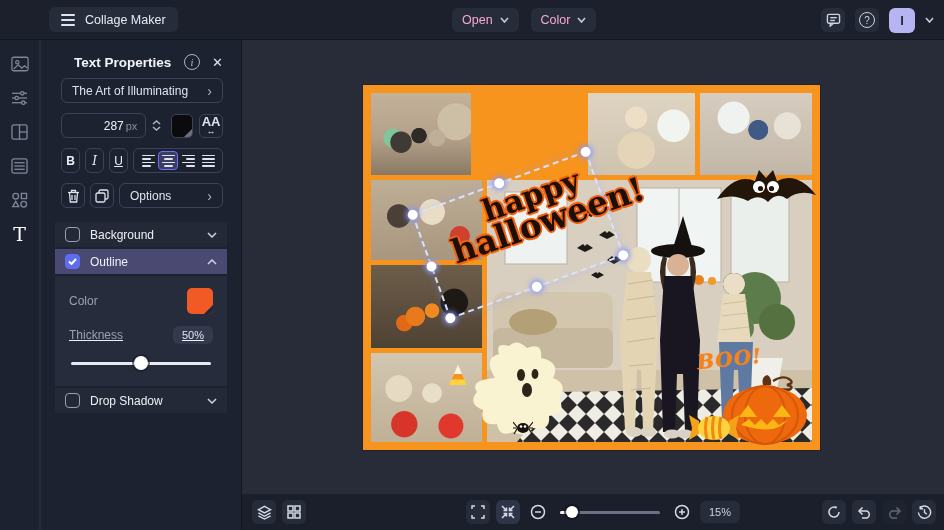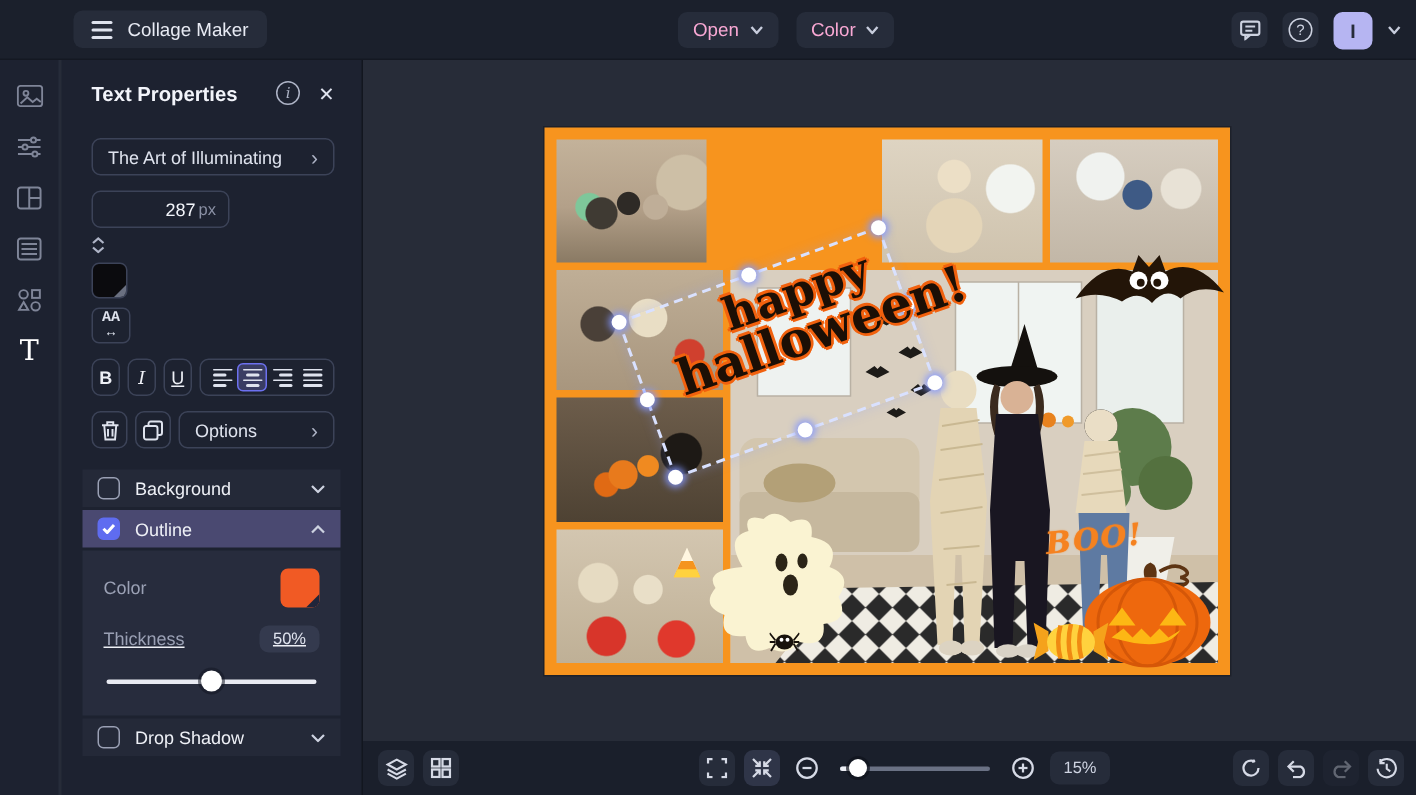--- a/index.html
+++ b/index.html
@@ -44,49 +44,49 @@
   .rail-item { width:34px; height:32px; display:flex; align-items:center;
     justify-content:center; cursor:pointer; color:#7f8598; }
   .rail-item svg { stroke:#7f8598; fill:none; stroke-width:1.4; }
   .rail-item.active { color:#ffffff; }
   .rail-item.active .t-glyph { color:#ffffff; }
   .t-glyph { font-family:"DejaVu Serif", serif; font-size:19px; color:#7f8598; }
 
   
   .panel { position:absolute; left:41px; top:40px; width:201px; height:490px;
     background:#1d2230; border-right:1px solid #12161f; z-index:20; padding:14px 0 0 0;}
-  .panel-header { display:flex; align-items:center; padding:0 18px 0 20px; margin-bottom:22px;}
+  .panel-header { display:flex; align-items:center; padding:0 18px 0 20px; margin-bottom:8px;text-align:center;}
   .panel-title { font-size:13.5px; font-weight:bold; color:#f2f4fa; flex:1; }
   .info-icon { width:16px; height:16px; border:1.3px solid #aeb4c6; border-radius:50%;
     font-size:10px; color:#aeb4c6; display:flex; align-items:center; justify-content:center;
     margin-right:12px; cursor:pointer; font-style:italic; font-family:"DejaVu Serif",serif;}
   .close-icon { color:#dfe3ee; font-size:13px; cursor:pointer; }
 
   .field-row { margin:0 18px 10px 20px; }
   .select-box { border:1px solid #3c4358; border-radius:6px; height:25px;
     display:flex; align-items:center; padding:0 10px; cursor:pointer; }
   .select-box .sel-label { flex:1; font-size:12px; color:#dfe3ee; }
   .sel-chev { color:#aeb4c6; font-size:14px; line-height:1; }
 
-  .size-row { display:flex; align-items:flex-start; gap:6px; margin:0 18px 10px 20px;flex-direction:column; }
+  .size-row { display:flex; align-items:center; gap:6px; margin:0 18px 10px 20px; }
   .size-input { border:1px solid #3c4358; border-radius:6px; height:25px; width:92px;
     display:flex; align-items:center; justify-content:flex-end; padding:0 8px; cursor:text;}
   .size-val { color:#f2f4fa; font-size:12px; }
   .size-unit { color:#8a90a4; font-size:11px; margin-left:2px; }
   .stepper { display:flex; flex-direction:column; justify-content:center; gap:1px;
     width:14px; cursor:pointer; }
   .stepper svg { stroke:#aeb4c6; stroke-width:1.5; fill:none; }
   .swatch-black { width:24px; height:24px; border-radius:5px; background:#0b0b0e;
     border:1px solid #3c4358; position:relative; overflow:hidden; cursor:pointer; }
   .swatch-black::after { content:""; position:absolute; right:0; bottom:0;
     border-style:solid; border-width:0 0 8px 8px; border-color:transparent transparent #6a7080 transparent; }
   .spacing-btn { width:26px; height:24px; border:1px solid #3c4358; border-radius:5px;
     display:flex; flex-direction:column; align-items:center; justify-content:center;
     cursor:pointer; line-height:1; }
-  .spacing-btn .aa { font-size:10px; font-weight:bold; color:#dfe3ee;font-family:Liberation Mono, monospace; }
+  .spacing-btn .aa { font-size:13px; font-weight:bold; color:#dfe3ee; }
   .spacing-btn .arr { font-size:9px; color:#dfe3ee; margin-top:-1px; }
 
   .format-row { display:flex; align-items:center; gap:5px; margin:0 18px 10px 20px; }
   .fmt-btn { width:24px; height:25px; border:1px solid #3c4358; border-radius:6px;
     display:flex; align-items:center; justify-content:center; color:#eef0f6; cursor:pointer;}
   .fmt-b { font-weight:bold; font-size:12px; }
   .fmt-i { font-style:italic; font-family:"DejaVu Serif",serif; font-size:12px; }
   .fmt-u { text-decoration:underline; font-size:12px; }
   .align-group { flex:1; border:1px solid #3c4358; border-radius:6px; height:25px;
     display:flex; align-items:center; justify-content:space-between; padding:0 4px; }

